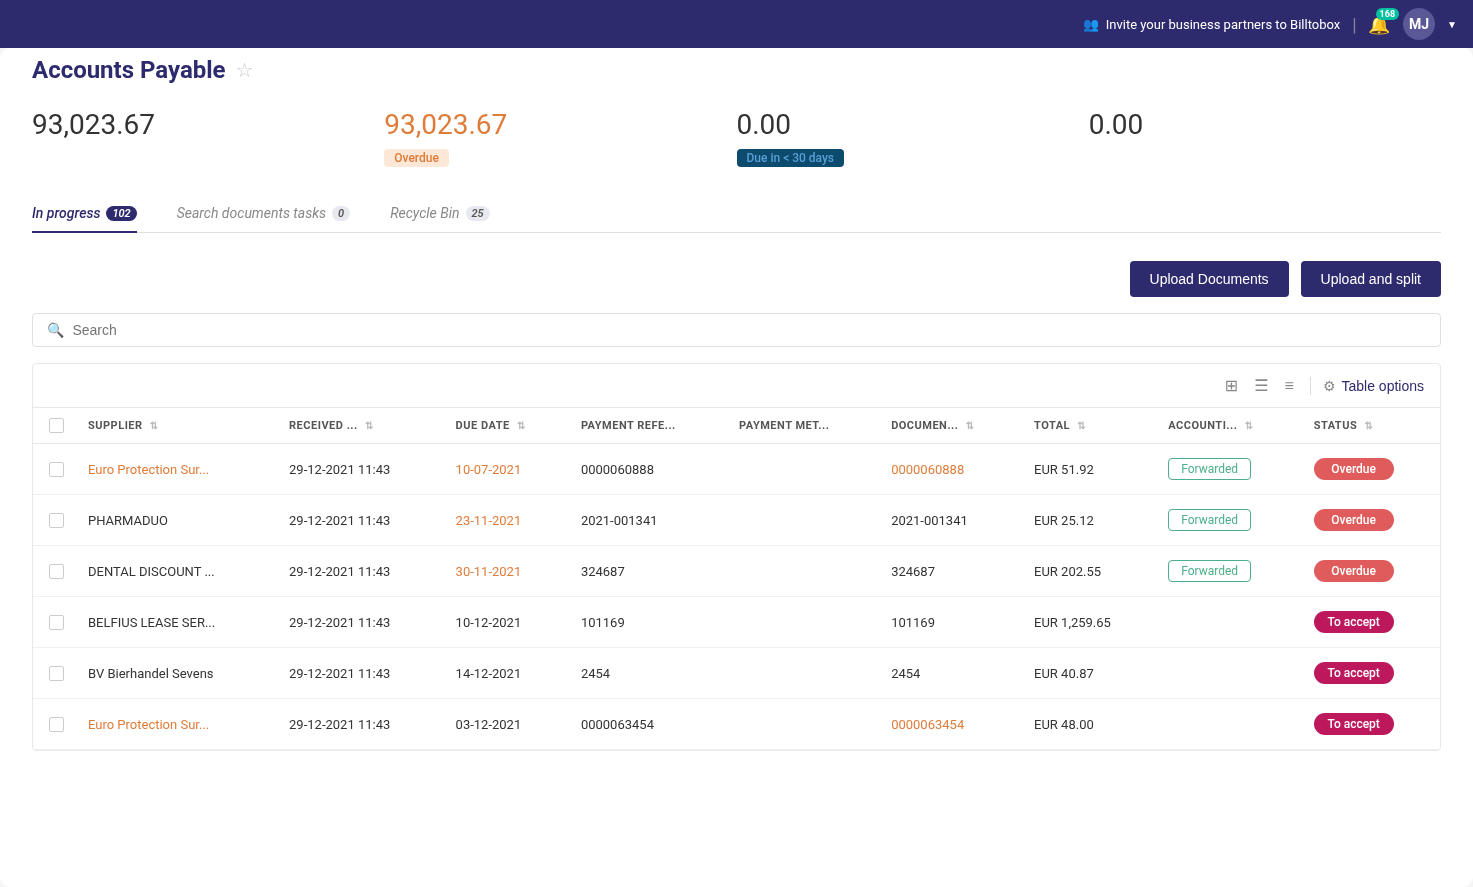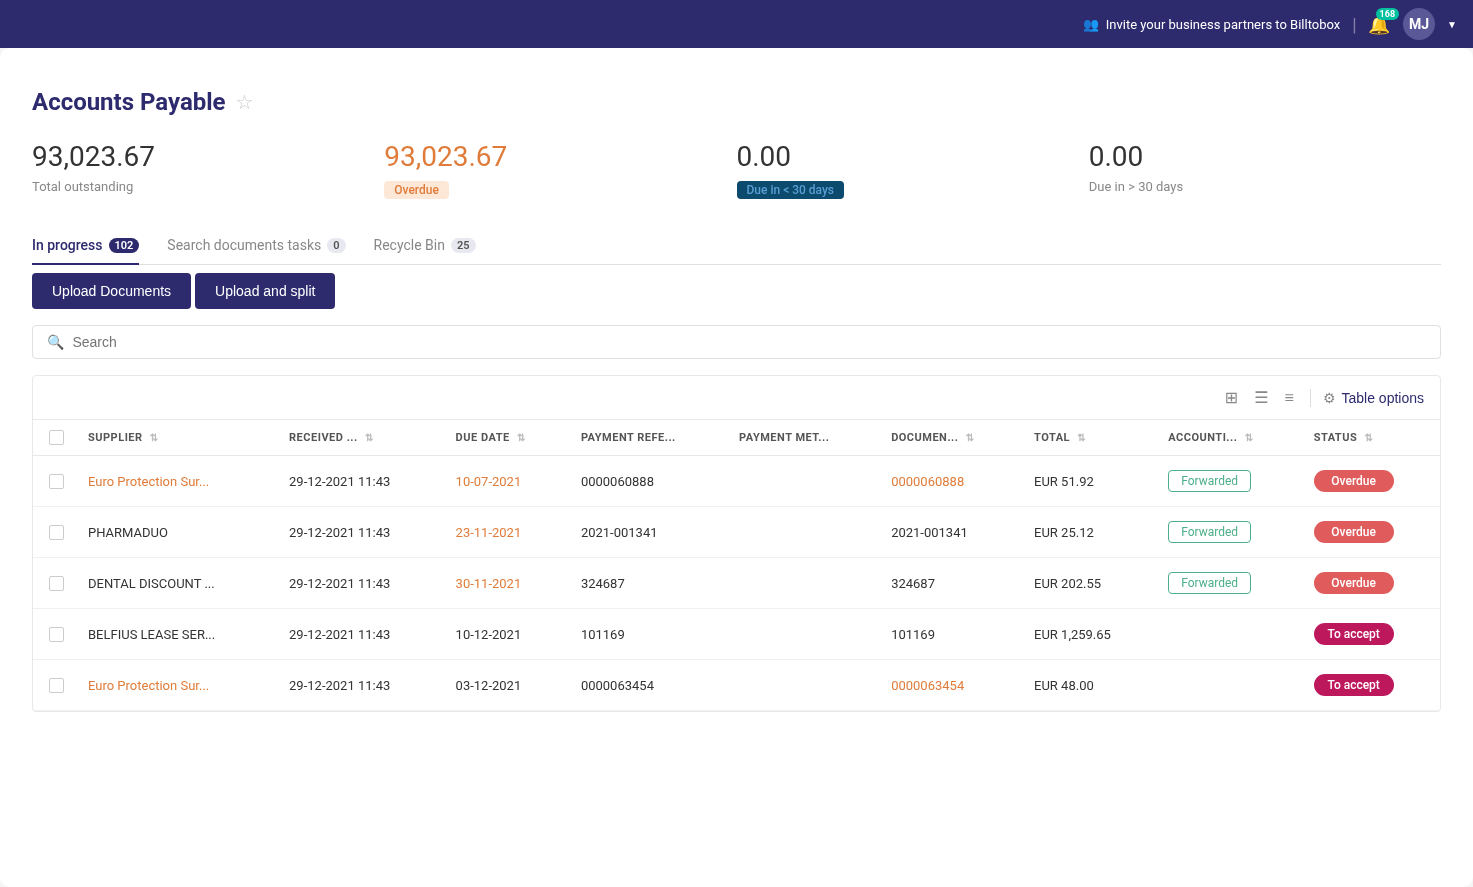--- a/index.html
+++ b/index.html
@@ -47,21 +47,21 @@
       font-size: 14px;
       font-weight: 700;
       width: 32px; height: 32px;
       border-radius: 50%;
       display: flex; align-items: center; justify-content: center;
       cursor: pointer;
     }
     .top-nav-caret { color: #fff; font-size: 10px; cursor: pointer; }
 
     
-    .main-content { background: #fff; min-height: calc(100vh - 48px); padding: 40px 32px; border-radius: 10px; }
+    .main-content { background: #fff; min-height: calc(100vh - 48px); padding: 8px 32px; border-radius: 10px; }
 
     
     .page-title-row { display: flex; align-items: center; gap: 10px; margin-bottom: 24px; }
     .page-title { font-size: 24px; font-weight: 700; color: #2d2a6e; }
     .star-icon { color: #ccc; font-size: 20px; cursor: pointer; }
 
     
     .stats-row { display: flex; gap: 0; margin-bottom: 28px; }
     .stat-block { flex: 1; }
     .stat-value { font-size: 28px; font-weight: 400; color: #333; margin-bottom: 6px; }
@@ -74,23 +74,24 @@
       font-size: 12px;
       font-weight: 500;
     }
     .stat-badge.overdue { background: #fde8d8; color: #e07c3a; }
     .stat-badge.due-soon { background: #0c4a6e; color: #5a9fd4; }
 
     
     .tabs-row {
       display: flex;
       align-items: center;
-      gap: 0;
+      gap: 12px;
       border-bottom: 1px solid #e0e0e0;
-      margin-bottom: 8px;
+      margin-bottom: 28px;
+      font-style: italic;
     }
     .tab {
       display: flex;
       align-items: center;
       gap: 6px;
       padding: 10px 0;
       margin-right: 28px;
       font-size: 14px;
       color: #888;
       cursor: pointer;
@@ -104,21 +105,22 @@
       font-size: 11px;
       font-weight: 600;
       padding: 1px 6px;
       border-radius: 10px;
     }
     .tab.active .tab-count { background: #2d2a6e; color: #fff; }
 
     
     .actions-row {
       display: flex;
-      gap: 4px;
+      justify-content: flex-end;
+      gap: 12px;
       margin-bottom: 16px;
     }
     .btn-primary {
       background: #2d2a6e;
       color: #fff;
       border: none;
       padding: 10px 20px;
       border-radius: 4px;
       font-size: 14px;
       font-weight: 500;
@@ -265,33 +267,31 @@
 <div class="main-content">
 
   <div class="page-title-row">
     <h1 class="page-title">Accounts Payable</h1>
     <span class="star-icon">☆</span>
   </div>
 
   <div class="stats-row">
     <div class="stat-block">
       <div class="stat-value">93,023.67</div>
-      <div class="stat-label">Total outstanding</div>
     </div>
     <div class="stat-block">
       <div class="stat-value orange">93,023.67</div>
       <span class="stat-badge overdue">Overdue</span>
     </div>
     <div class="stat-block">
       <div class="stat-value">0.00</div>
       <span class="stat-badge due-soon">Due in &lt; 30 days</span>
     </div>
     <div class="stat-block">
       <div class="stat-value">0.00</div>
-      <div class="stat-label">Due in &gt; 30 days</div>
     </div>
   </div>
 
   <div class="tabs-row">
     <div class="tab active">
       <span>In progress</span>
       <span class="tab-count">102</span>
     </div>
     <div class="tab">
       <span>Search documents tasks</span>
@@ -415,20 +415,32 @@
               <td style="color: rgb(51, 51, 51);">10-12-2021</td>
               <td>101169</td>
               <td></td>
               <td>101169</td>
               <td>EUR 1,259.65</td>
               <td></td>
               <td><span class="status-badge status-to-accept">To accept</span></td>
             </tr>
             <tr>
               <td><input type="checkbox" class="row-checkbox" style=""></td>
+              <td>BV Bierhandel Sevens</td>
+              <td>29-12-2021 11:43</td>
+              <td style="color: rgb(51, 51, 51);">14-12-2021</td>
+              <td>2454</td>
+              <td></td>
+              <td>2454</td>
+              <td>EUR 40.87</td>
+              <td></td>
+              <td><span class="status-badge status-to-accept">To accept</span></td>
+            </tr>
+            <tr>
+              <td><input type="checkbox" class="row-checkbox" style=""></td>
               <td><a class="supplier-link" href="#">Euro Protection Sur...</a></td>
               <td>29-12-2021 11:43</td>
               <td style="color: rgb(51, 51, 51);">03-12-2021</td>
               <td>0000063454</td>
               <td></td>
               <td><a class="doc-link" href="#">0000063454</a></td>
               <td>EUR 48.00</td>
               <td></td>
               <td><span class="status-badge status-to-accept">To accept</span></td>
             </tr>

